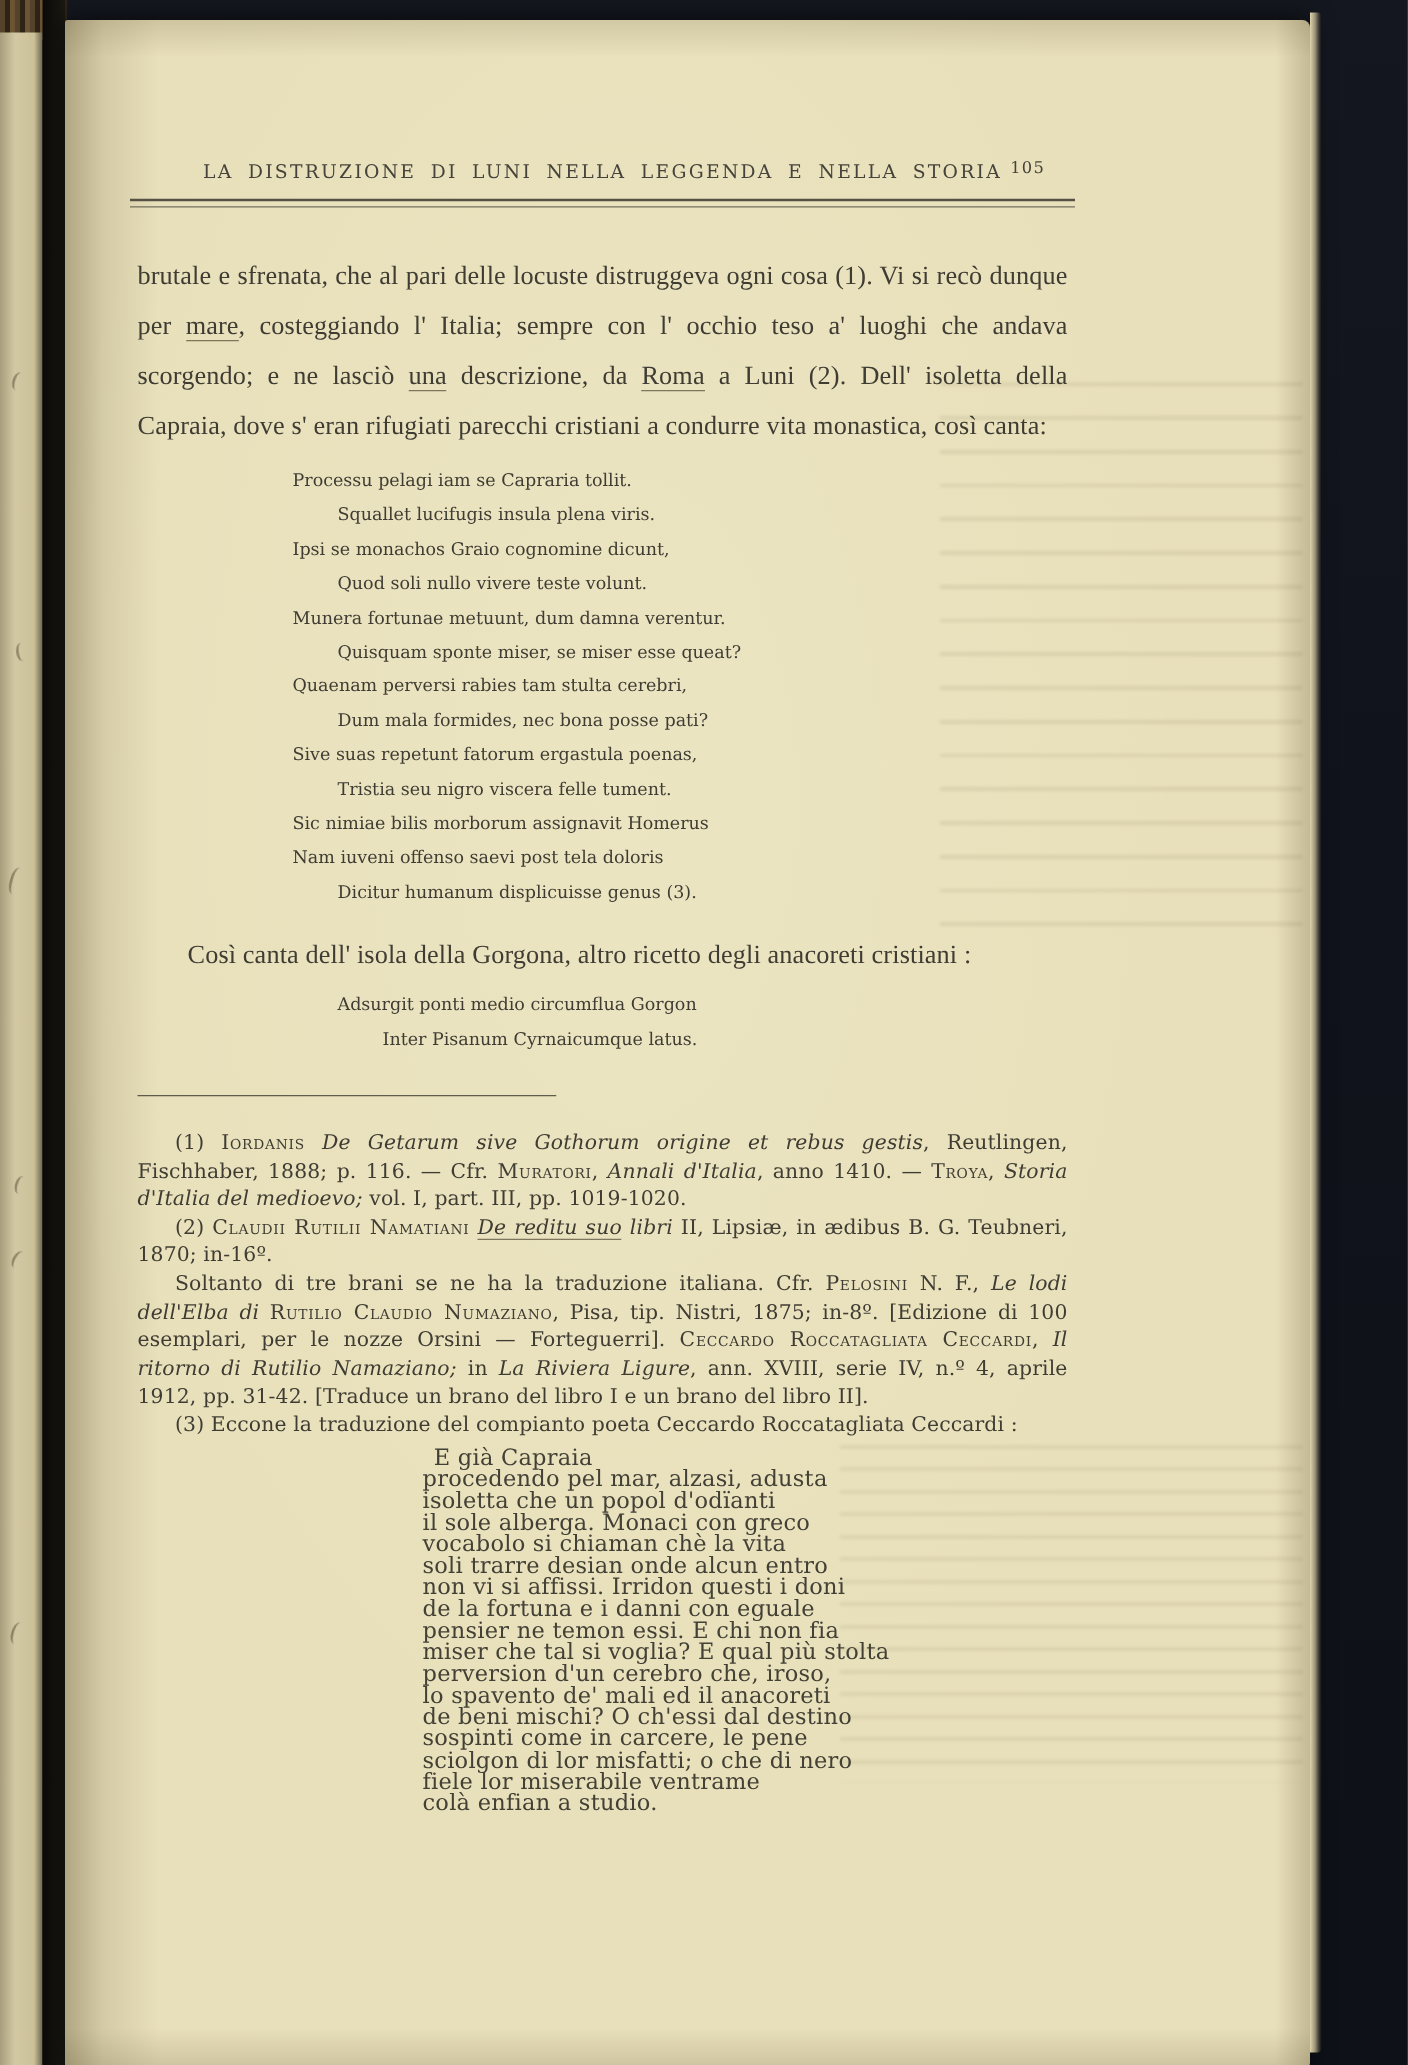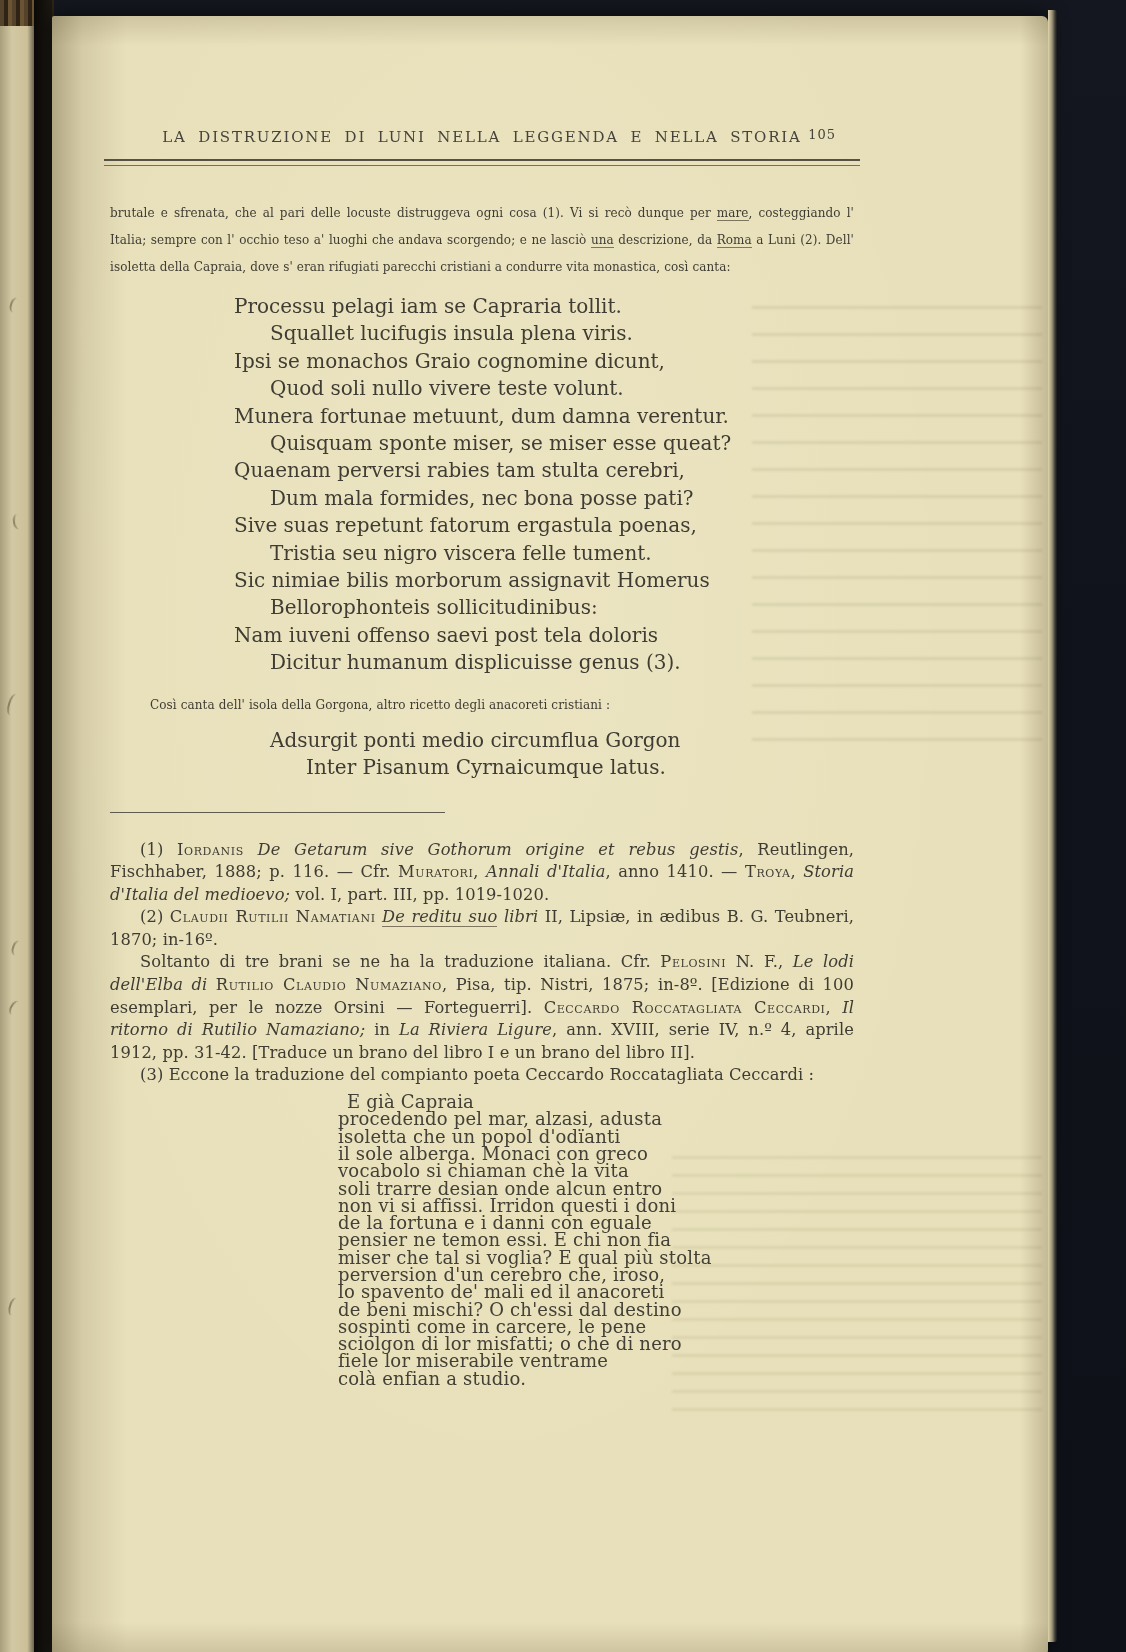--- a/index.html
+++ b/index.html
@@ -70,25 +70,26 @@
     text-align:center; font-size:15px; letter-spacing:1.8px; word-spacing:5px;
     color:#45433b;
   }
   .pagenum { position:absolute; right:18px; top:-1px; font-size:13px; letter-spacing:1px; color:#45433b; }
   .double-rule {
     margin:9px -6px 0 -6px; height:4px;
     border-top:2px solid rgba(78,74,63,0.95);
     border-bottom:1px solid rgba(78,74,63,0.75);
   }
   .para {
-    margin:34px 0 0 0; font-size:12px; line-height:27px; text-align:justify;
+    margin:34px 0 0 0; font-size:21px; line-height:40px; text-align:justify;
     letter-spacing:0.1px;
+    font-family:Liberation Serif, serif;
   }
   .para.p2 { margin-top:15px; text-indent:40px; }
-  .verse { margin-top:12px; font-size:20px; line-height:27.4px; }
+  .verse { margin-top:12px; font-size:14px; line-height:27.4px; }
   .verse1 { margin-left:124px; }
   .verse2 { margin-left:160px; margin-top:8px; }
   .vline.pent { padding-left:36px; }
   .fn-rule {
     margin-top:30px; width:335px; height:0;
     border-top:1.4px solid rgba(80,76,64,0.9);
   }
   .footnotes { margin-top:26px; }
   .fn {
     margin:0; font-size:16.3px; line-height:22.6px; text-align:justify;
@@ -137,21 +138,20 @@
         <div class="vline pent">Squallet lucifugis insula plena viris.</div>
         <div class="vline">Ipsi se monachos Graio cognomine dicunt,</div>
         <div class="vline pent">Quod soli nullo vivere teste volunt.</div>
         <div class="vline">Munera fortunae metuunt, dum damna verentur.</div>
         <div class="vline pent">Quisquam sponte miser, se miser esse queat?</div>
         <div class="vline">Quaenam perversi rabies tam stulta cerebri,</div>
         <div class="vline pent">Dum mala formides, nec bona posse pati?</div>
         <div class="vline">Sive suas repetunt fatorum ergastula poenas,</div>
         <div class="vline pent">Tristia seu nigro viscera felle tument.</div>
         <div class="vline">Sic nimiae bilis morborum assignavit Homerus</div>
-        <div class="vline pent">Bellorophonteis sollicitudinibus:</div>
         <div class="vline">Nam iuveni offenso saevi post tela doloris</div>
         <div class="vline pent">Dicitur humanum displicuisse genus (3).</div>
       </div>
 
       <p class="para p2">Così canta dell' isola della Gorgona, altro ricetto degli anacoreti cristiani :</p>
 
       <div class="verse verse2">
         <div class="vline">Adsurgit ponti medio circumflua Gorgon</div>
         <div class="vline pent">Inter Pisanum Cyrnaicumque latus.</div>
       </div>

